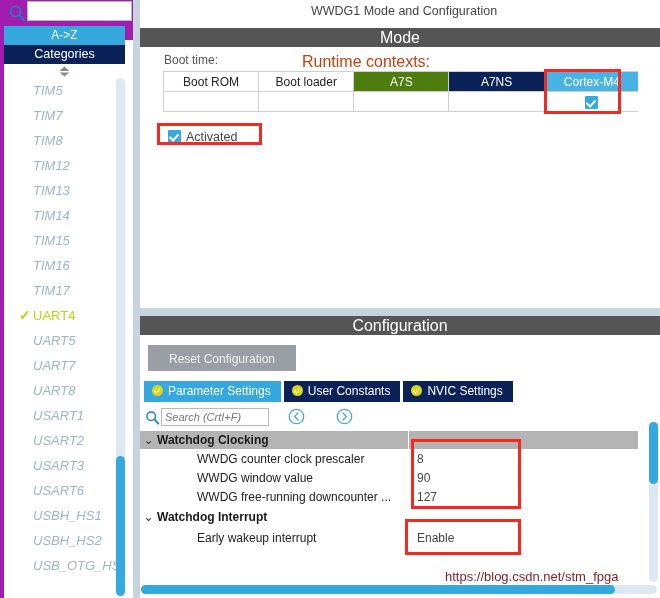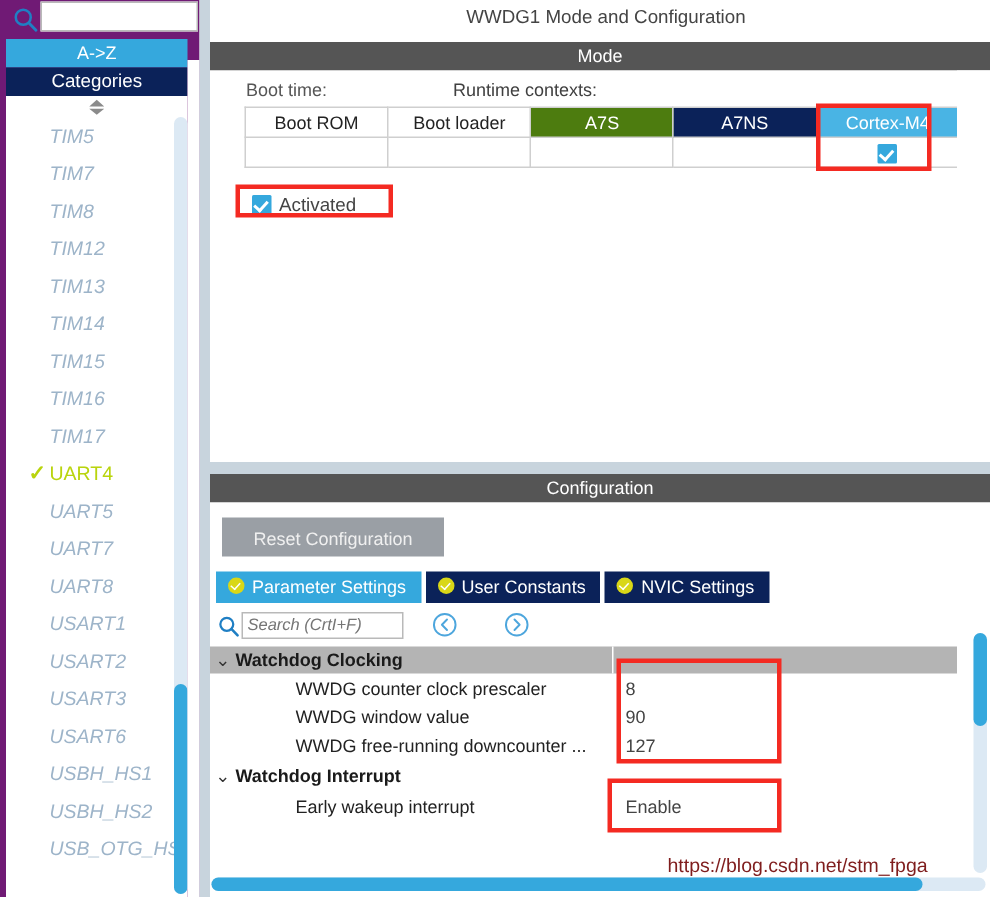--- a/index.html
+++ b/index.html
@@ -15,21 +15,21 @@
     font-family: "Liberation Sans", sans-serif;
     font-size: 12px;
     color: #333333;
   }
 
   
   #sidebar {
     position: absolute;
     left: 0; top: 0;
     width: 133px; height: 598px;
-    background: #701a75;
+    background: #a21caf;
     box-sizing: border-box;
   }
   #search-row {
     position: absolute;
     left: 0; top: 0;
     width: 133px; height: 24px;
   }
   #search-icon-wrap {
     position: absolute;
     left: 8px; top: 4px;
@@ -153,38 +153,38 @@
     background: #ffffff;
   }
   .section-header {
     position: absolute;
     left: 0;
     width: 520px; height: 19px;
     line-height: 19px;
     text-align: center;
     background: #555555;
     color: #ffffff;
-    font-size: 12px;
+    font-size: 16px;
   }
   #mode-header { top: 28px; }
   #config-header { top: 316px; }
 
   #mode-body {
     position: absolute;
     left: 0; top: 47px;
     width: 520px; height: 261px;
     background: #ffffff;
   }
   #label-boot-time {
     position: absolute; left: 24px; top: 6px;
     font-size: 12px; color: #555;
   }
   #label-runtime {
     position: absolute; left: 162px; top: 6px;
-    font-size: 12px; color: #404040;
+    font-size: 16px; color: #c2410c;
   }
   #mode-table {
     position: absolute;
     left: 23px; top: 24px;
     width: 477px;
     border-collapse: collapse;
   }
   #mode-table td {
     border: 1px solid #cfcfcf;
     height: 19px;

